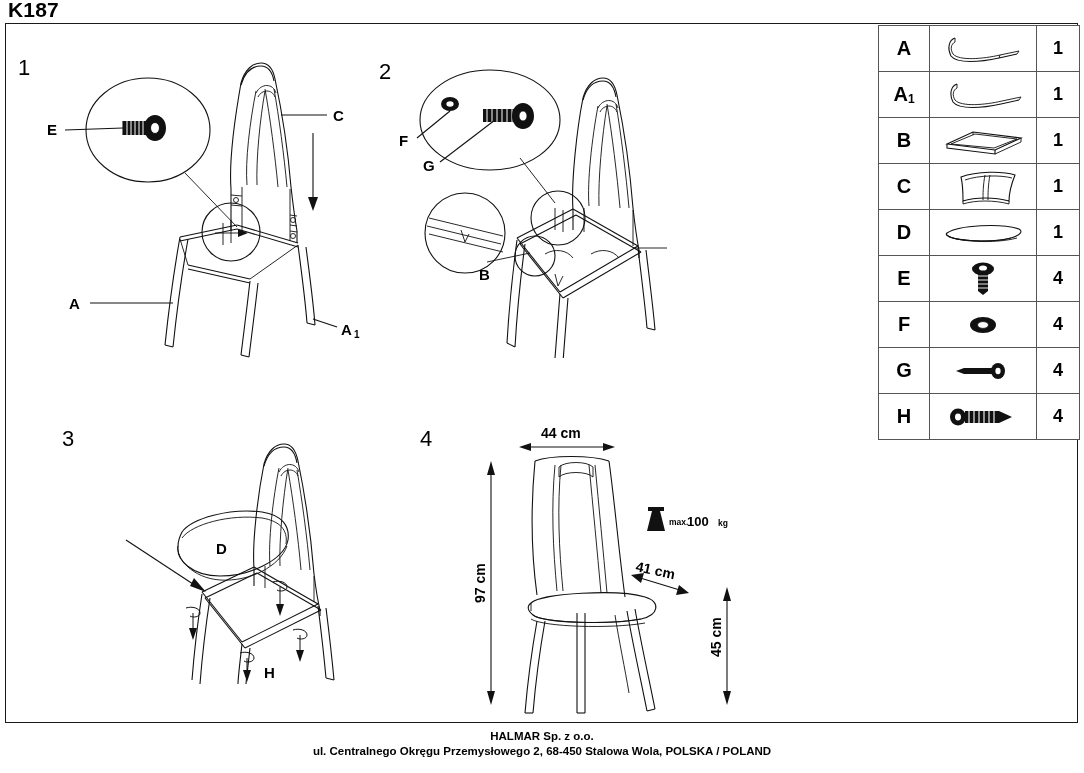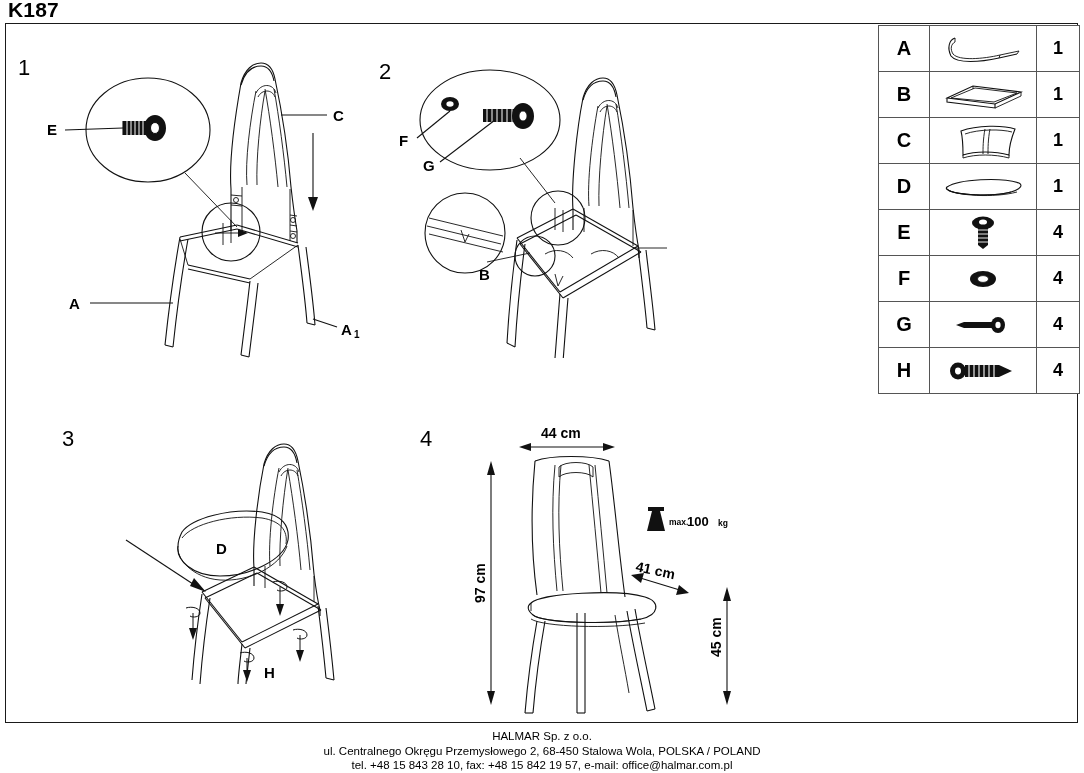--- a/index.html
+++ b/index.html
@@ -151,20 +151,21 @@
   #footer {
     position: absolute;
     left: 0;
     top: 729px;
     width: 1084px;
     text-align: center;
     font-size: 11.5px;
     line-height: 14.6px;
     font-family: "Liberation Sans", sans-serif;
     color: #000;
+    font-weight: bold;
   }
   #footer div { white-space: nowrap; }
 </style>
 </head>
 <body>
 
 <div id="page">
 
   <div id="model-title">K187</div>
 
@@ -479,20 +480,31 @@
           <svg class="part-pic" width="92" height="38" viewBox="0 0 92 38">
             <path d="M18 8 C12 10 10 18 14 26 C20 34 44 32 62 28 L80 24" class="ln"></path>
             <path d="M18 12 C14 14 13 19 16 24 C22 31 46 29 63 25 L82 21" class="ln-thin"></path>
             <path d="M18 8 L18 12 M80 24 L82 21" class="ln-thin"></path>
             <path d="M62 28 L63 25" class="ln-thin"></path>
           </svg>
         </td>
         <td class="col-qty"><span>1</span></td>
       </tr>
 
+      <tr>
+        <td class="col-code"><span>A</span><span class="code-sub">1</span></td>
+        <td class="col-pic">
+          <svg class="part-pic" width="92" height="38" viewBox="0 0 92 38">
+            <path d="M20 8 C14 10 12 18 16 26 C22 34 46 32 64 28 L82 24" class="ln"></path>
+            <path d="M20 12 C16 14 15 19 18 24 C24 31 48 29 65 25 L84 21" class="ln-thin"></path>
+            <path d="M20 8 L20 12 M82 24 L84 21" class="ln-thin"></path>
+          </svg>
+        </td>
+        <td class="col-qty"><span>1</span></td>
+      </tr>
 
       <tr>
         <td class="col-code"><span>B</span></td>
         <td class="col-pic">
           <svg class="part-pic" width="92" height="34" viewBox="0 0 92 34">
             <path d="M10 20 L36 8 L84 14 L58 26 Z" class="ln"></path>
             <path d="M14 20 L38 10 L80 15 L57 24 Z" class="ln-thin"></path>
             <path d="M10 20 L10 24 L58 30 L58 26" class="ln"></path>
             <path d="M84 14 L84 18 L58 30" class="ln-thin"></path>
             <path d="M36 8 L36 11" class="ln-thin"></path>
@@ -578,16 +590,15 @@
         </td>
         <td class="col-qty"><span>4</span></td>
       </tr>
 
     </tbody>
   </table>
 
   <div id="footer">
     <div>HALMAR Sp. z o.o.</div>
     <div>ul. Centralnego Okręgu Przemysłowego 2, 68-450 Stalowa Wola, POLSKA / POLAND</div>
-    <div>tel. +48 15 843 28 10, fax: +48 15 842 19 57, e-mail: office@halmar.com.pl</div>
   </div>
 
 </div>
 
 </body></html>

